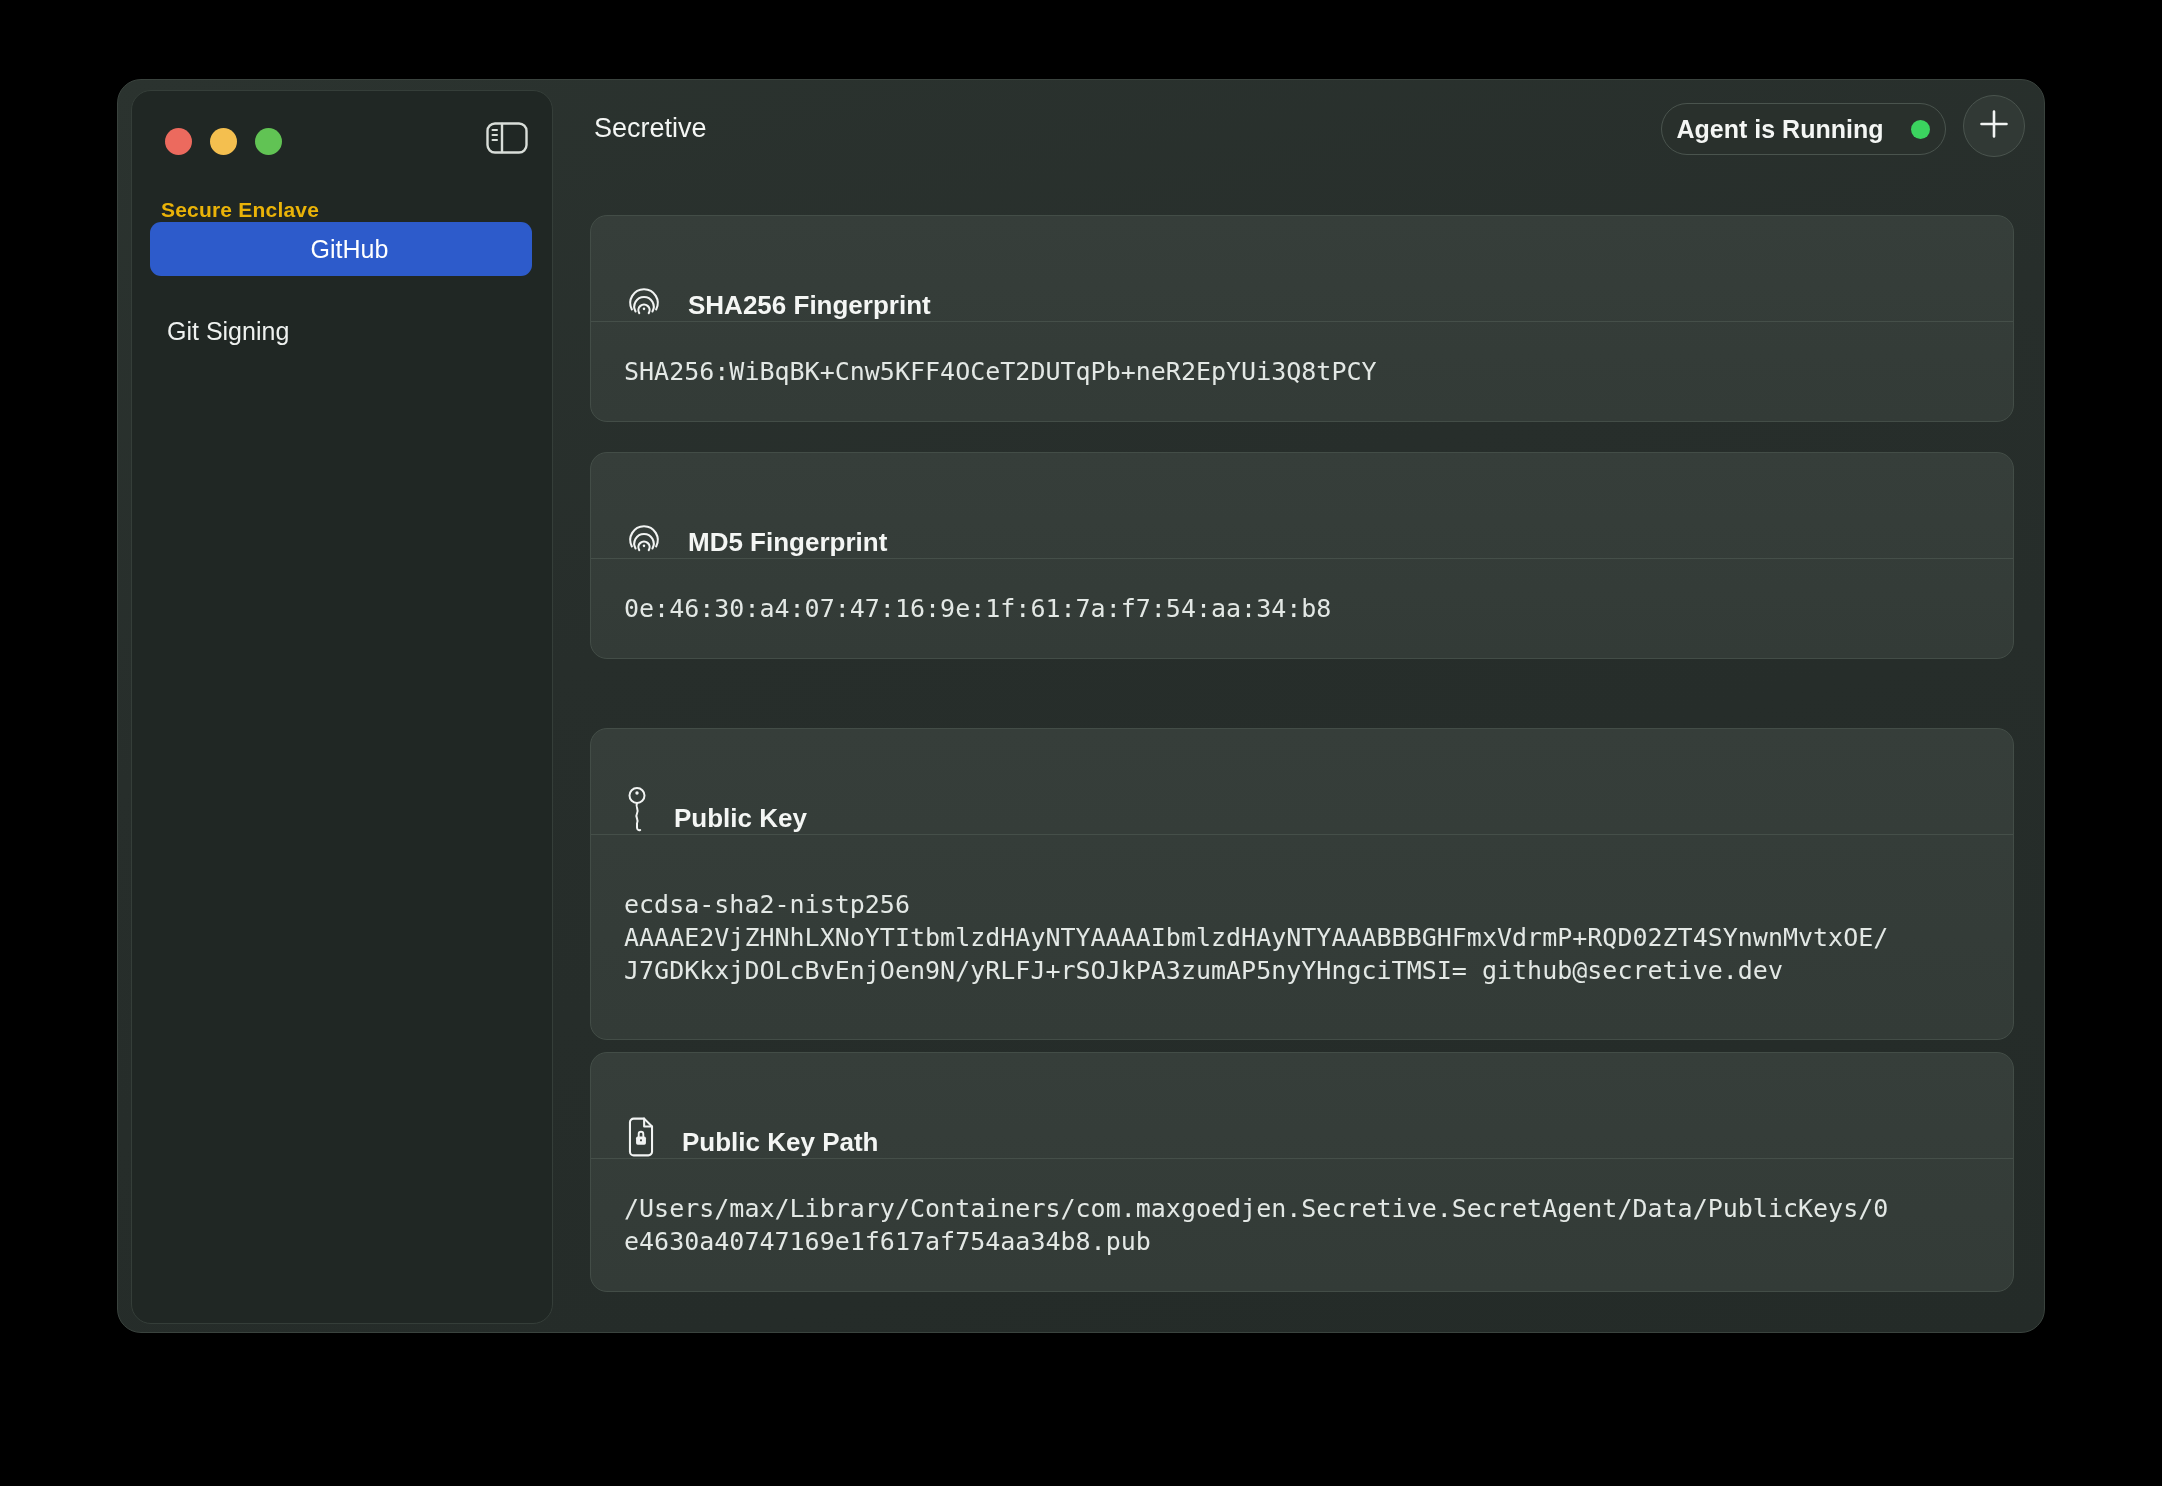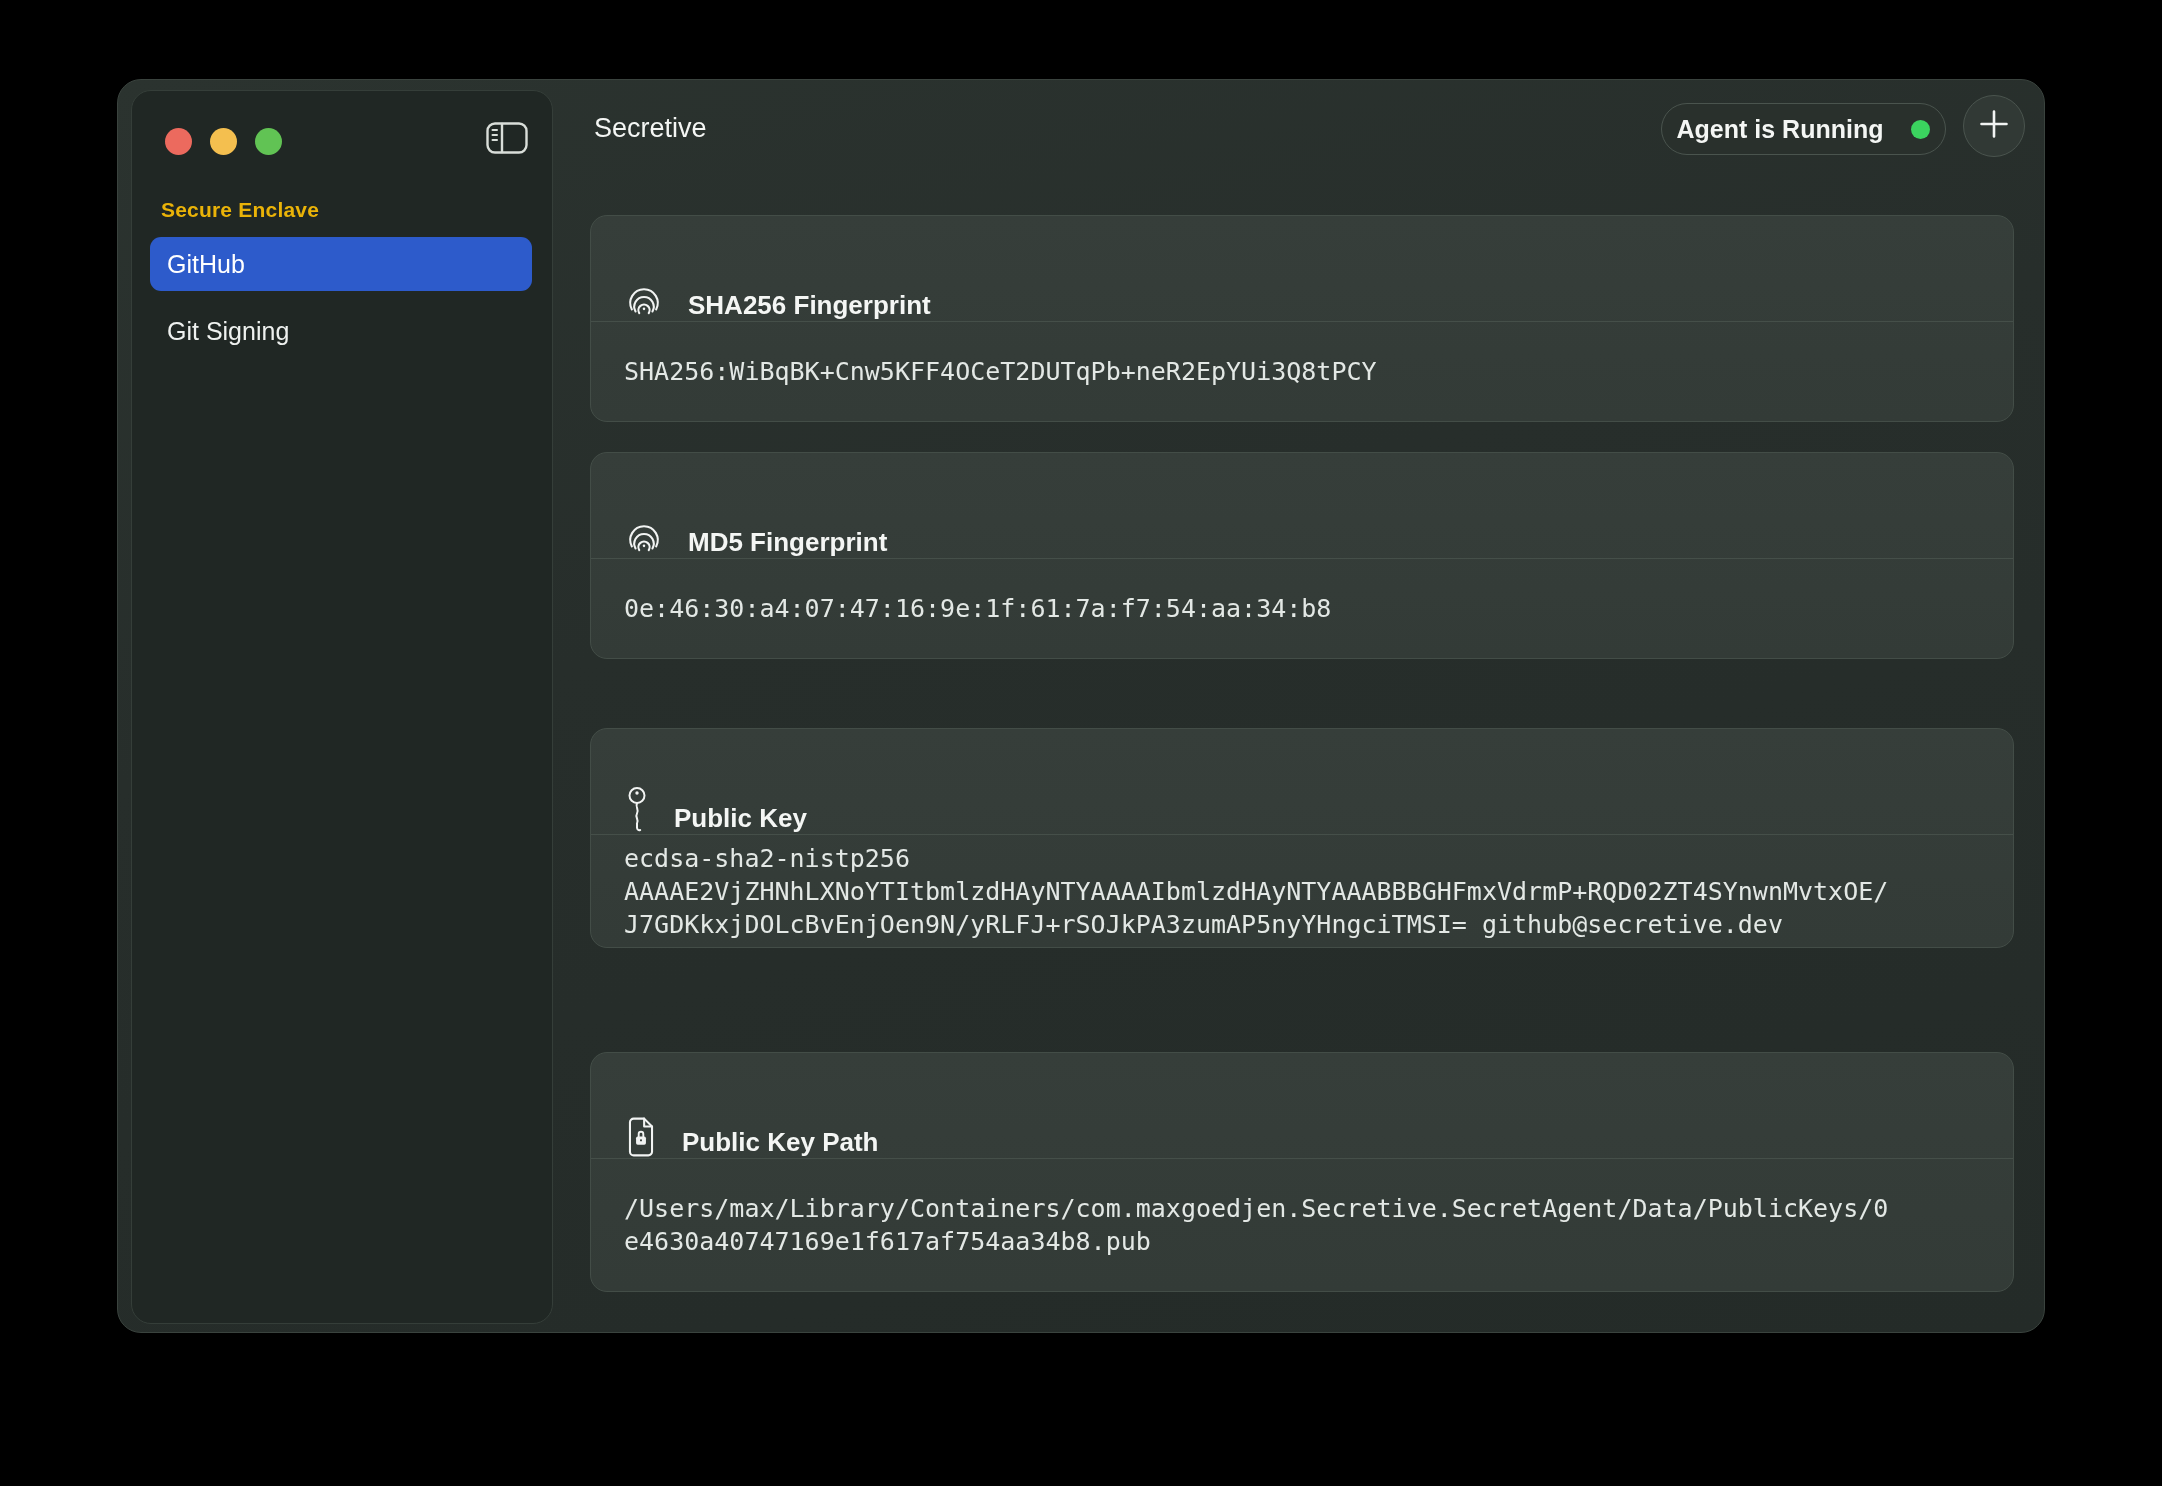--- a/index.html
+++ b/index.html
@@ -46,21 +46,21 @@
   .card-header { height:106px; flex:0 0 106px; display:flex; align-items:flex-end;
                  padding-left:34px; gap:25px; border-bottom:1px solid #454f49;
                  color:#f4f6f4; }
   .card-title { font-size:26px; font-weight:700; }
   .card-body { flex:1; display:flex; align-items:center; padding-left:33px; }
   .card-body pre { font-family:"DejaVu Sans Mono", monospace; font-size:25px;
                    line-height:33px; color:#e3e8e5; white-space:pre-wrap;
                    overflow-wrap:break-word; width:1270px; }
   .c1 { top:135px; height:207px; }
   .c2 { top:372px; height:207px; }
-  .c3 { top:648px; height:220px; }
+  .c3 { top:648px; height:312px; }
   .c4 { top:972px; height:240px; }
   .hdr-icon { flex:0 0 auto; display:flex; align-items:center; }
 </style>
 </head>
 <body>
 
 <div class="window">
 
   <div class="sidebar">
     <div class="traffic t-red"></div>
@@ -74,21 +74,21 @@
           <line x1="16" y1="2" x2="16" y2="30"></line>
           <line x1="6.5" y1="8" x2="11" y2="8" stroke-width="2"></line>
           <line x1="6.5" y1="13" x2="11" y2="13" stroke-width="2"></line>
           <line x1="6.5" y1="18" x2="11" y2="18" stroke-width="2"></line>
         </svg>
       </span>
     </div>
 
     <div class="side-section">Secure Enclave</div>
 
-    <div class="side-item selected" style="top:146px;">
+    <div class="side-item selected" style="top:131px;justify-content:center;">
       <span>GitHub</span>
     </div>
     <div class="side-item" style="top:213px;">
       <span>Git Signing</span>
     </div>
   </div>
 
   <div class="app-title">Secretive</div>
 
   <div class="agent-pill">

